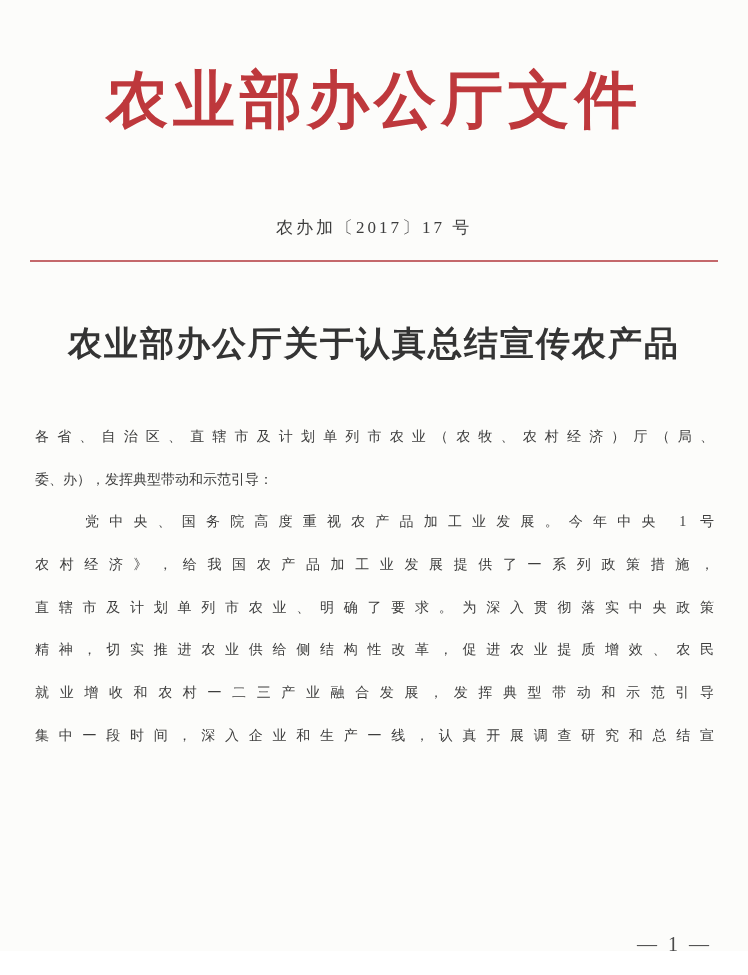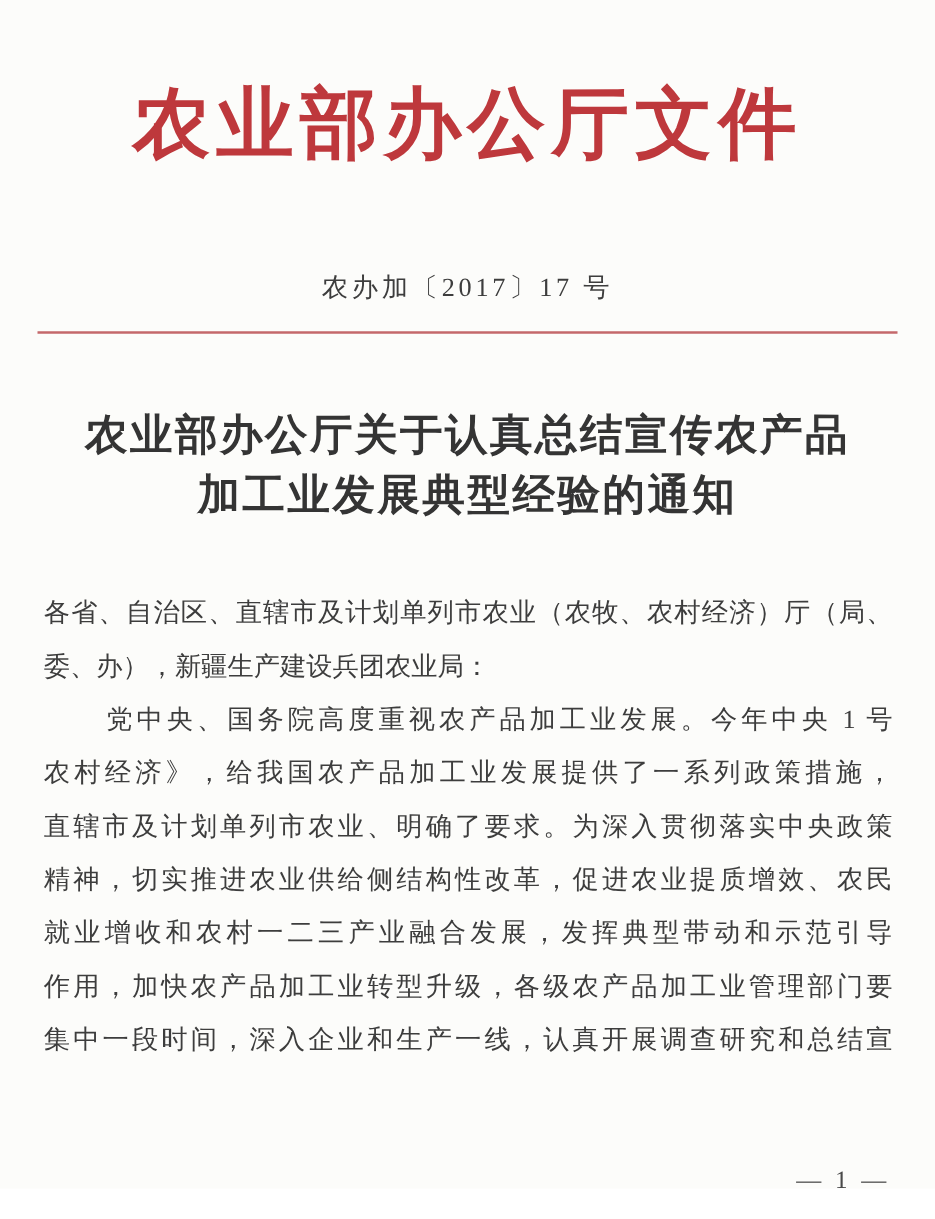--- a/index.html
+++ b/index.html
@@ -29,21 +29,21 @@
     font-weight: bold;
     letter-spacing: 5px;
     line-height: 1.45;
     color: var(--header-red);
     white-space: nowrap;
   }
   
   .doc-number {
     margin-top: 70px;
     text-align: center;
-    font-size: 21px;
+    font-size: 17px;
     letter-spacing: 3px;
     color: var(--ink);
   }
   
   .red-divider {
     margin: 21px auto 0 auto;
     width: 688px;
     height: 2px;
     background: var(--divider-red);
   }
@@ -53,21 +53,21 @@
     text-align: center;
     font-weight: bold;
     font-size: 34px;
     line-height: 48px;
     letter-spacing: 2px;
     color: #343434;
   }
   
   .body-text {
     margin: 48px 34px 0 35px;
-    font-size: 21px;
+    font-size: 14px;
     line-height: 42.7px;
     color: var(--ink);
   }
   .body-line {
     text-align: justify;
     text-align-last: justify;
     text-justify: inter-ideograph;
     height: 42.7px;
     overflow: hidden;
   }
@@ -94,30 +94,28 @@
 <div class="page">
 
   <div class="letterhead">农业部办公厅文件</div>
 
   <div class="doc-number">农办加〔2017〕17 号</div>
 
   <div class="red-divider"></div>
 
   <div class="doc-title">
     <div>农业部办公厅关于认真总结宣传农产品</div>
-    <div>加工业发展典型经验的通知</div>
   </div>
 
   <div class="body-text">
     <div class="body-line">各省、自治区、直辖市及计划单列市农业（农牧、农村经济）厅（局、</div>
-    <div class="body-line short">委、办），新疆生产建设兵团农业局：</div>
+    <div class="body-line short">委、办），发挥典型带动和示范引导：</div>
     <div class="body-line indent">党中央、国务院高度重视农产品加工业发展。今年中央 1 号</div>
     <div class="body-line">农村经济》，给我国农产品加工业发展提供了一系列政策措施，</div>
     <div class="body-line">直辖市及计划单列市农业、明确了要求。为深入贯彻落实中央政策</div>
     <div class="body-line">精神，切实推进农业供给侧结构性改革，促进农业提质增效、农民</div>
     <div class="body-line">就业增收和农村一二三产业融合发展，发挥典型带动和示范引导</div>
-    <div class="body-line">作用，加快农产品加工业转型升级，各级农产品加工业管理部门要</div>
     <div class="body-line">集中一段时间，深入企业和生产一线，认真开展调查研究和总结宣</div>
   </div>
 
   <div class="page-number">— 1 —</div>
 
 </div>
 
 </body></html>

